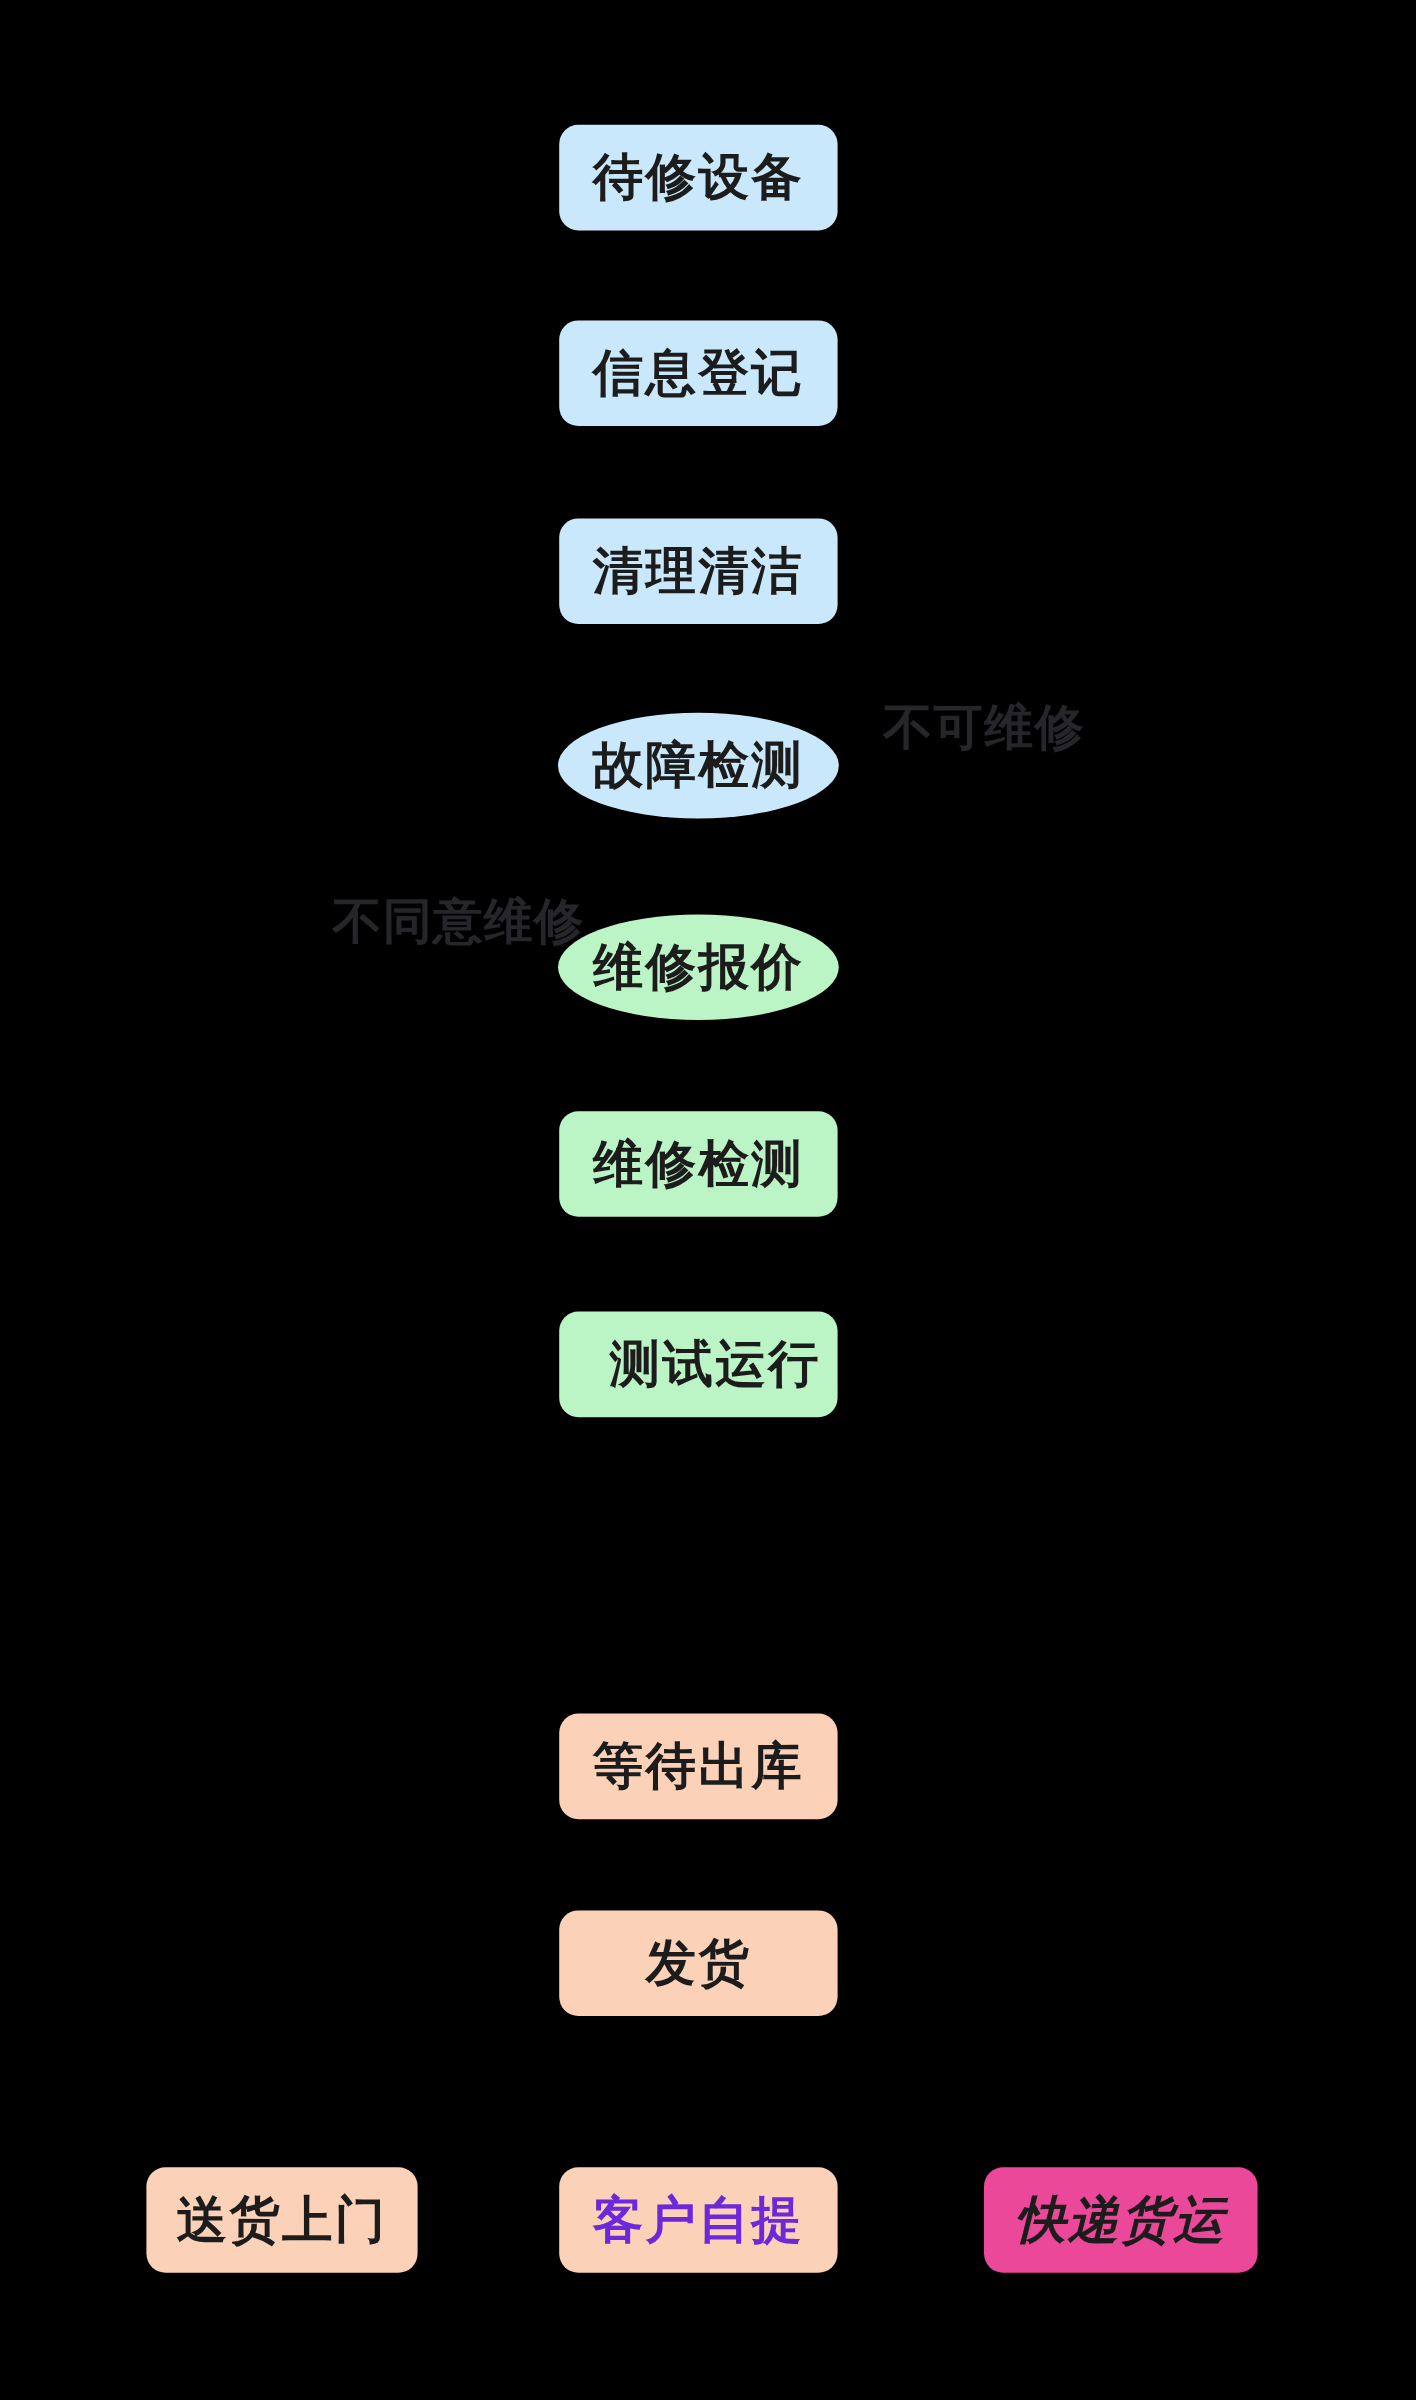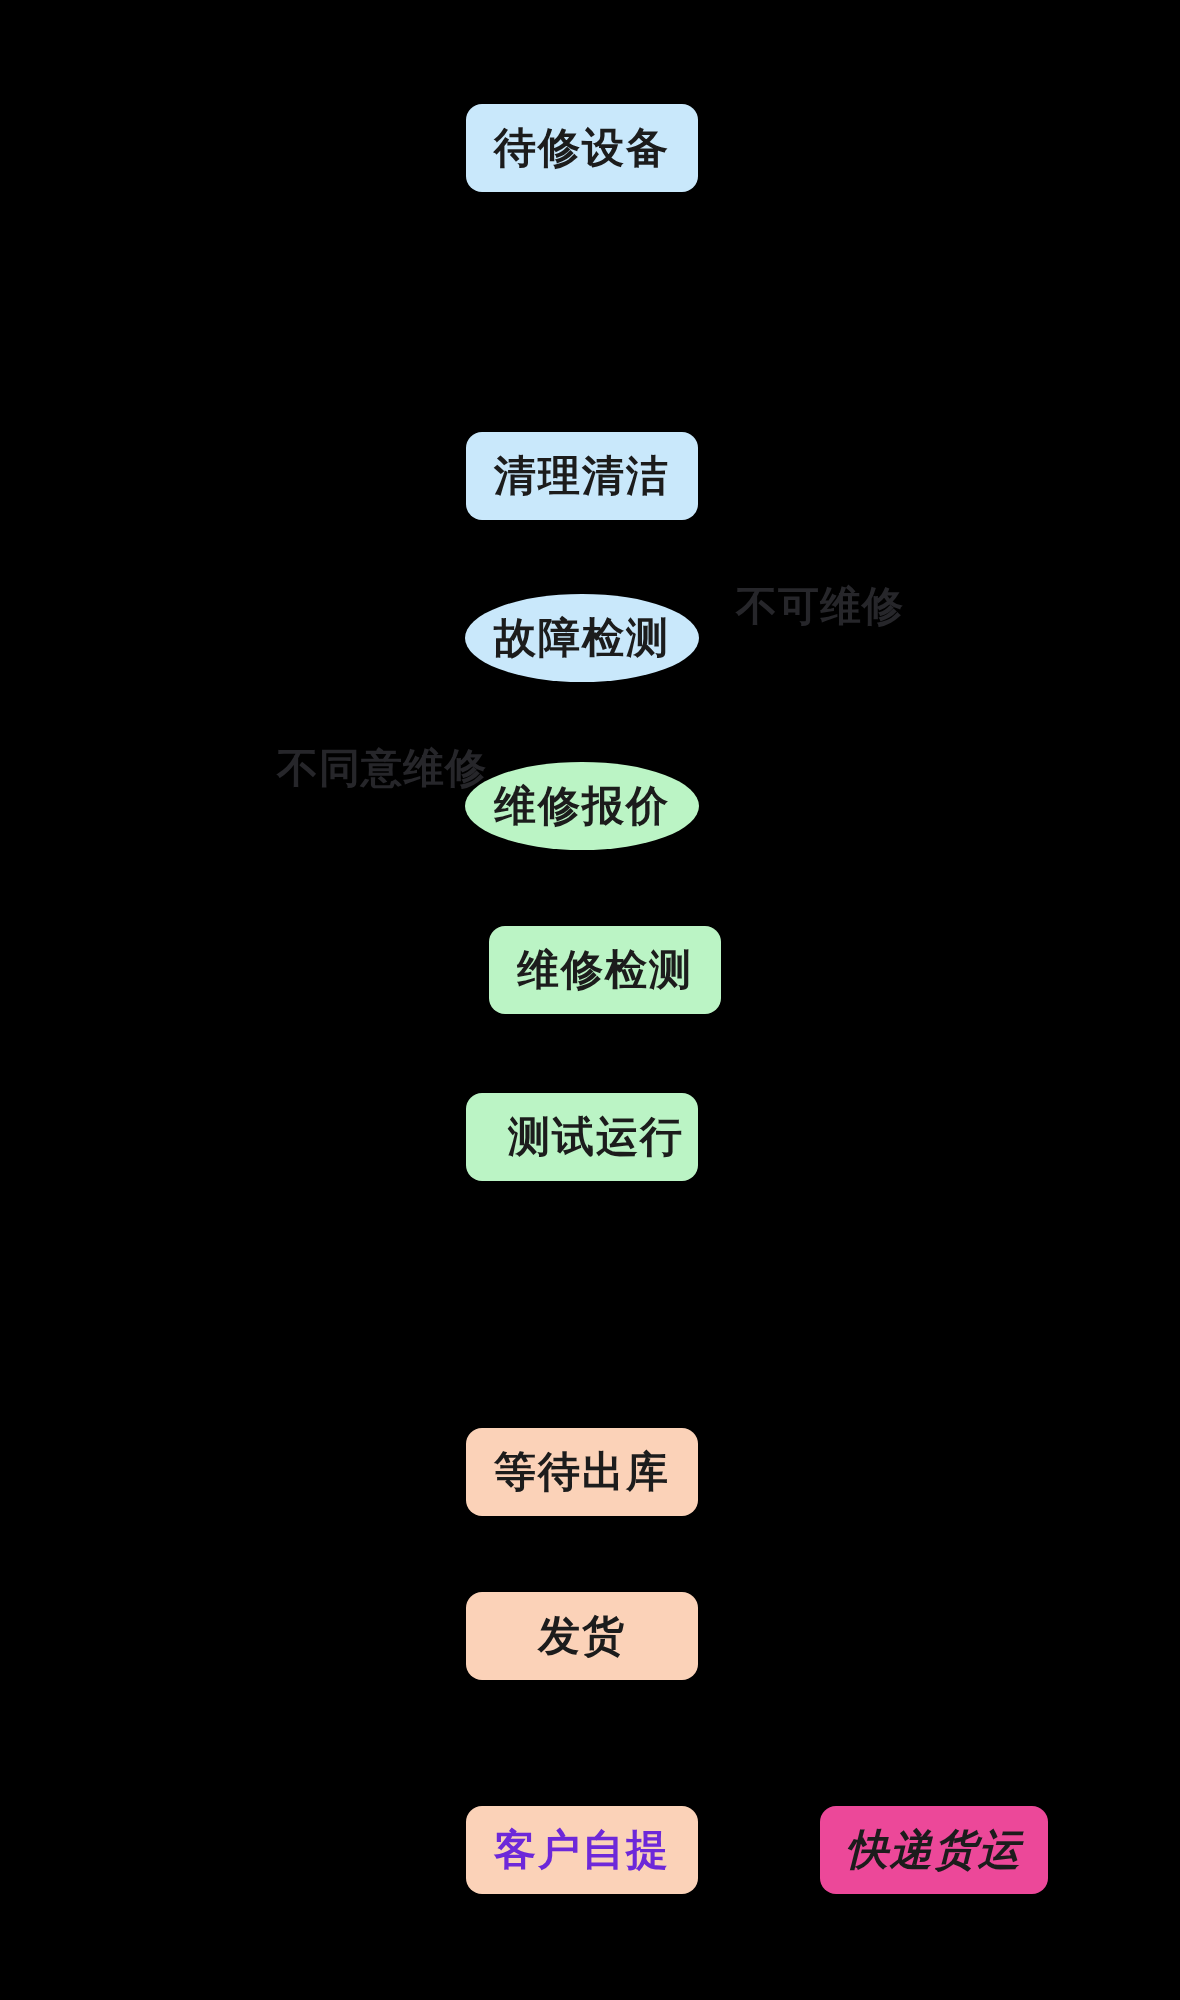--- a/index.html
+++ b/index.html
@@ -45,21 +45,21 @@
   .intake   { background: #c9e8fb; }
   .repair   { background: #bbf4c5; }
   .shipping { background: #fbd2b8; }
 
   
   .p1  { left: 466px; top: 104px;  }
   .p2  { left: 466px; top: 267px;  }
   .p3  { left: 466px; top: 432px;  }
   .p4  { left: 465px; top: 594px;  }
   .p5  { left: 465px; top: 762px;  }
-  .p6  { left: 466px; top: 926px; margin-left: 23px;  }
+  .p6  { left: 466px; top: 926px;  }
   .p7  { left: 466px; top: 1093px; }
   .p8  { left: 466px; top: 1260px; }
   .p9  { left: 466px; top: 1428px; }
   .p10 { left: 466px; top: 1592px; }
 
   
   .d1 { left: 122px; top: 1806px; width: 226px; }
   .d2 { left: 466px; top: 1806px; width: 232px; }
   .d3 { left: 820px; top: 1806px; width: 228px; }
 
@@ -75,36 +75,38 @@
   .ann-not-repairable { left: 736px; top: 586px; }
   .ann-decline-repair { left: 254px; top: 748px; margin-left: 23px; }
 </style>
 </head>
 <body style="background: rgb(0, 0, 0);">
 
 <div class="canvas">
 
   <div class="node rect intake p1" style="background: rgb(201, 232, 251); color: rgb(28, 28, 28);">待修设备</div>
 
+  <div class="node rect intake p2" style="background: rgb(201, 232, 251); color: rgb(28, 28, 28);">信息登记</div>
 
   <div class="node rect intake p3" style="background: rgb(201, 232, 251); color: rgb(28, 28, 28);">清理清洁</div>
 
   <div class="node ellipse intake p4" style="background: rgb(201, 232, 251); color: rgb(28, 28, 28);">故障检测</div>
 
   <div class="node ellipse repair p5" style="background: rgb(187, 244, 197); color: rgb(28, 28, 28);">维修报价</div>
 
   <div class="node rect repair p6" style="background: rgb(187, 244, 197); color: rgb(28, 28, 28);">维修检测</div>
 
   <div class="node rect repair p7" style="background: rgb(187, 244, 197); color: rgb(28, 28, 28); padding-left: 28px;">测试运行</div>
 
 
   <div class="node rect shipping p9" style="background: rgb(251, 210, 184); color: rgb(28, 28, 28);">等待出库</div>
 
   <div class="node rect shipping p10" style="background: rgb(251, 210, 184); color: rgb(28, 28, 28);">发货</div>
 
+  <div class="node rect shipping d1" style="background: rgb(251, 210, 184); color: rgb(28, 28, 28);">送货上门</div>
 
   <div class="node rect shipping d2" style="background: rgb(251, 210, 184); color: #6d28d9;">客户自提</div>
 
   <div class="node rect shipping d3" style="background: #ec4899; color: rgb(28, 28, 28); font-style: italic;">快递货运</div>
 
   <div class="annotation ann-not-repairable" style="color: rgb(38, 38, 42);">不可维修</div>
 
   <div class="annotation ann-decline-repair" style="color: rgb(38, 38, 42);">不同意维修</div>
 
 </div>

